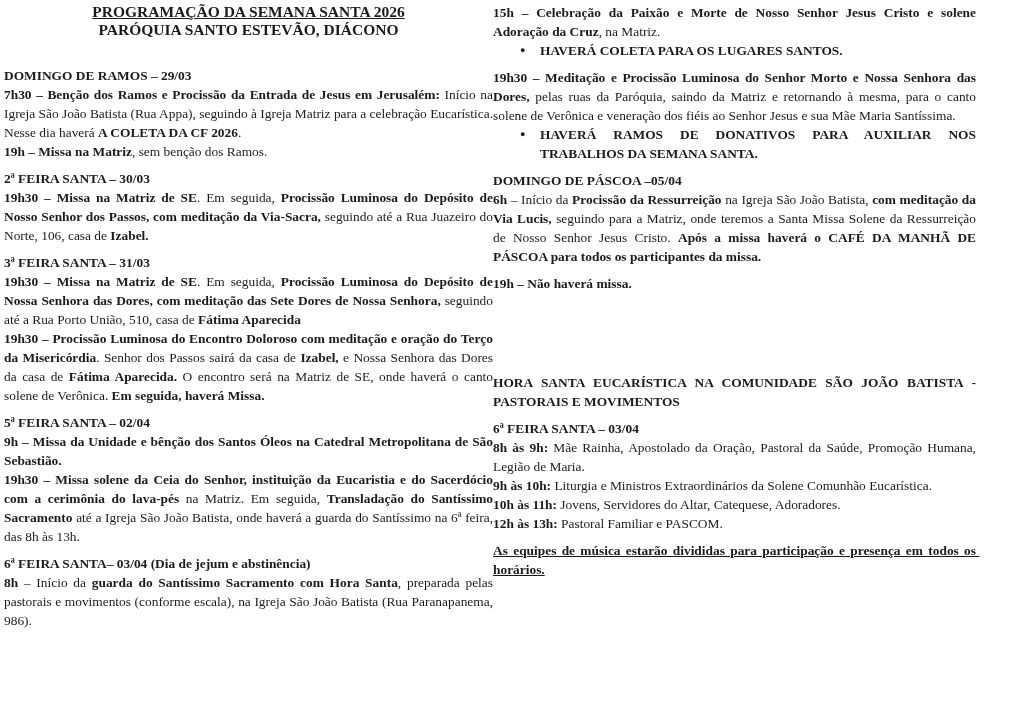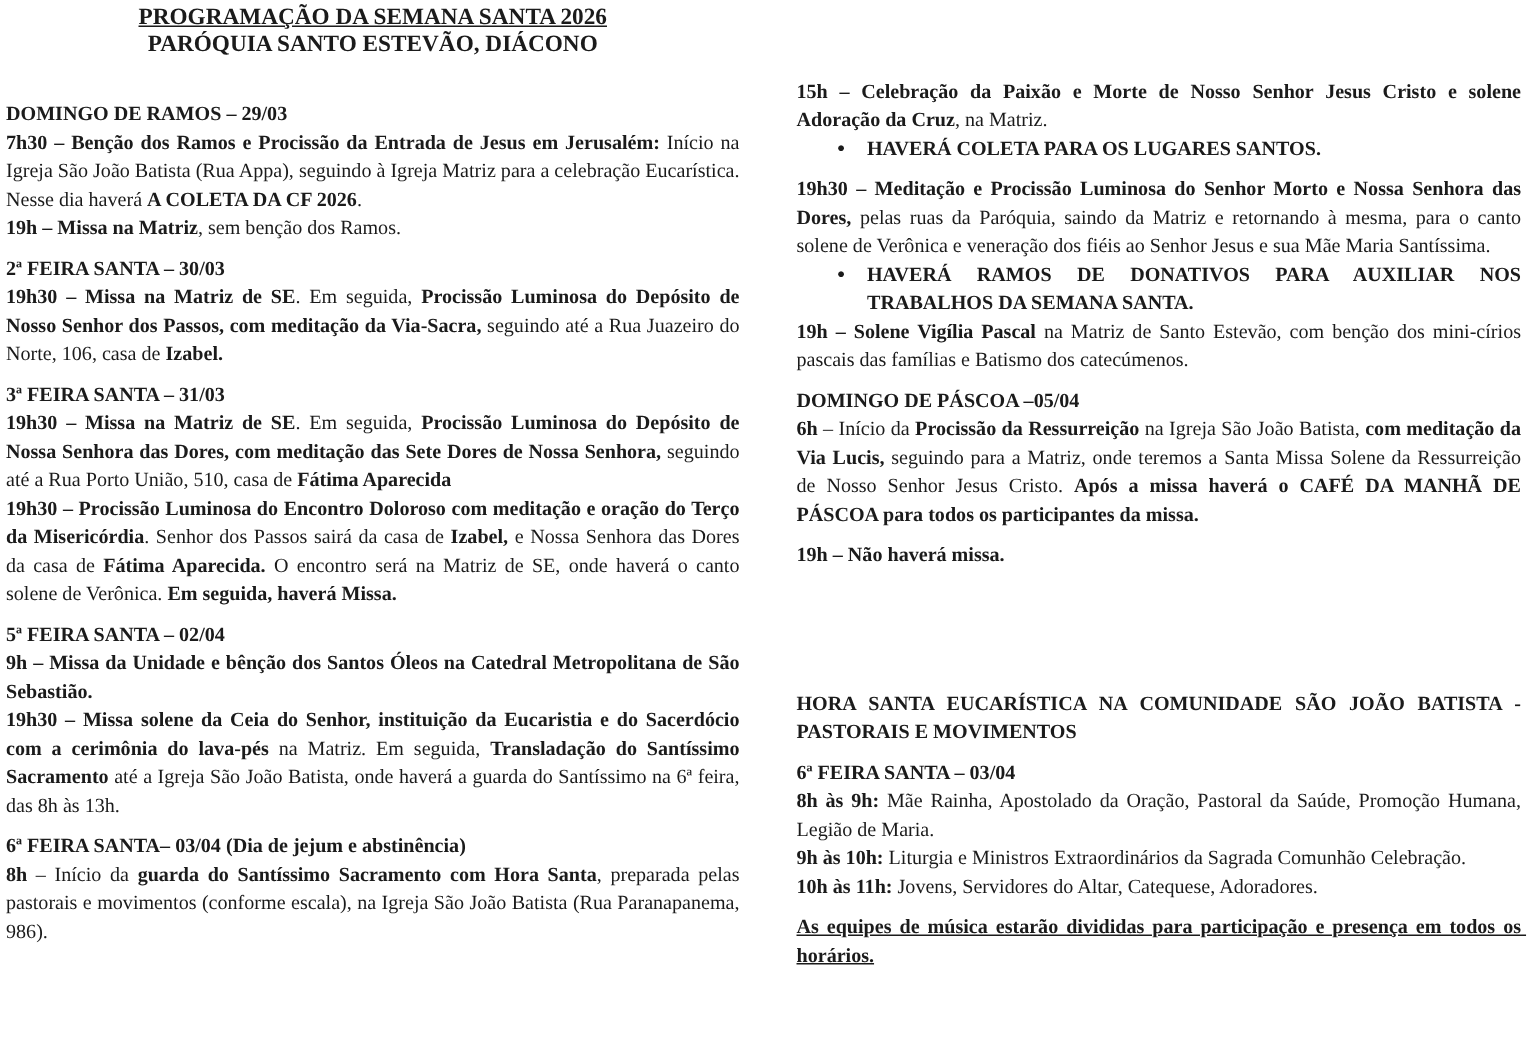--- a/index.html
+++ b/index.html
@@ -7,22 +7,22 @@
   body {
     background: #ffffff;
     color: #1b1b1b;
     font-family: "Liberation Serif", "DejaVu Serif", serif;
     font-size: 13.4px;
     line-height: 19px;
     overflow: hidden;
   }
   .page { display: flex; padding: 3px 0 0 4px; }
   .col { text-align: justify; }
-  .col-left  { width: 489px; margin-right: 38px; }
-  .col-right { width: 483px; margin-top: 48px; }
+  .col-left  { width: 489px; }
+  .col-right { width: 483px; }
 
   .run { white-space: pre-wrap; }
   .b { font-weight: bold; }
   .i { }
   .u { text-decoration: underline; }
 
   .block { text-align: justify; }
   .title { text-align: center; font-size: 15.5px; line-height: 18px; }
 
   .gap-s     { margin-top: 8px; }
@@ -54,24 +54,24 @@
       <div class="block para"><span class="run b">9h – Missa da Unidade e bênção dos Santos Óleos na Catedral Metropolitana de São Sebastião.</span></div>
       <div class="block para"><span class="run b">19h30 – Missa solene da Ceia do Senhor, instituição da Eucaristia e do Sacerdócio com a cerimônia do lava-pés</span><span class="run"> na Matriz. Em seguida, </span><span class="run b">Transladação do Santíssimo Sacramento</span><span class="run"> até a Igreja São João Batista, onde haverá a guarda do Santíssimo na 6ª feira, das 8h às 13h.</span></div>
       <div class="block heading gap-s"><span class="run b">6ª FEIRA SANTA– 03/04 </span><span class="run b i">(Dia de jejum e abstinência)</span></div>
       <div class="block para"><span class="run b">8h</span><span class="run"> – Início da </span><span class="run b">guarda do Santíssimo Sacramento com Hora Santa</span><span class="run">, preparada pelas pastorais e movimentos (conforme escala), na Igreja São João Batista (Rua Paranapanema, 986).</span></div>
     </div>
   <div class="col col-right">
       <div class="block para"><span class="run b">15h – Celebração da Paixão e Morte de Nosso Senhor Jesus Cristo e solene Adoração da Cruz</span><span class="run">, na Matriz.</span></div>
       <div class="block bullet"><span class="marker">●</span><span class="btxt"><span class="run b i">HAVERÁ COLETA PARA OS LUGARES SANTOS.</span></span></div>
       <div class="block para gap-s"><span class="run b">19h30 – Meditação e Procissão Luminosa do Senhor Morto e Nossa Senhora das Dores,</span><span class="run"> pelas ruas da Paróquia, saindo da Matriz e retornando à mesma, para o canto solene de Verônica e veneração dos fiéis ao Senhor Jesus e sua Mãe Maria Santíssima.</span></div>
       <div class="block bullet"><span class="marker">●</span><span class="btxt"><span class="run b i">HAVERÁ RAMOS DE DONATIVOS PARA AUXILIAR NOS TRABALHOS DA SEMANA SANTA.</span></span></div>
-      <div class="block para"><span class="run b">19h – Solene Vigília Pascal</span><span class="run"> na Matriz de Santo Estevão, com benção dos mini-círios pascais das famílias e Batismo dos catecúmenos.</span></div>
       <div class="block heading gap-s"><span class="run b">DOMINGO DE PÁSCOA –05/04</span></div>
       <div class="block para"><span class="run b">6h</span><span class="run"> – Início da </span><span class="run b">Procissão da Ressurreição</span><span class="run"> na Igreja São João Batista, </span><span class="run b">com meditação da Via Lucis,</span><span class="run"> seguindo para a Matriz, onde teremos a Santa Missa Solene da Ressurreição de Nosso Senhor Jesus Cristo. </span><span class="run b i">Após a missa haverá o CAFÉ DA MANHÃ DE PÁSCOA para todos os participantes da missa.</span></div>
       <div class="block para gap-s"><span class="run b">19h – Não haverá missa.</span></div>
       <div class="block heading gap-xl"><span class="run b">HORA SANTA EUCARÍSTICA NA COMUNIDADE SÃO JOÃO BATISTA - PASTORAIS E MOVIMENTOS</span></div>
       <div class="block heading gap-s"><span class="run b">6ª FEIRA SANTA – 03/04</span></div>
       <div class="block para"><span class="run b">8h às 9h:</span><span class="run"> Mãe Rainha, Apostolado da Oração, Pastoral da Saúde, Promoção Humana, Legião de Maria.</span></div>
-      <div class="block para"><span class="run b">9h às 10h:</span><span class="run"> Liturgia e Ministros Extraordinários da Sagrada Comunhão Celebração.</span></div>
+      <div class="block para"><span class="run b">9h às 10h:</span><span class="run"> Liturgia e Ministros Extraordinários da Solene Comunhão Eucarística.</span></div>
       <div class="block para"><span class="run b">10h às 11h:</span><span class="run"> Jovens, Servidores do Altar, Catequese, Adoradores.</span></div>
+      <div class="block para"><span class="run b">12h às 13h:</span><span class="run"> Pastoral Familiar e PASCOM.</span></div>
       <div class="block para gap-s"><span class="run b u">As equipes de música estarão divididas para participação e presença em todos os horários.</span></div>
     </div>
 </div>
 
 </body></html>

